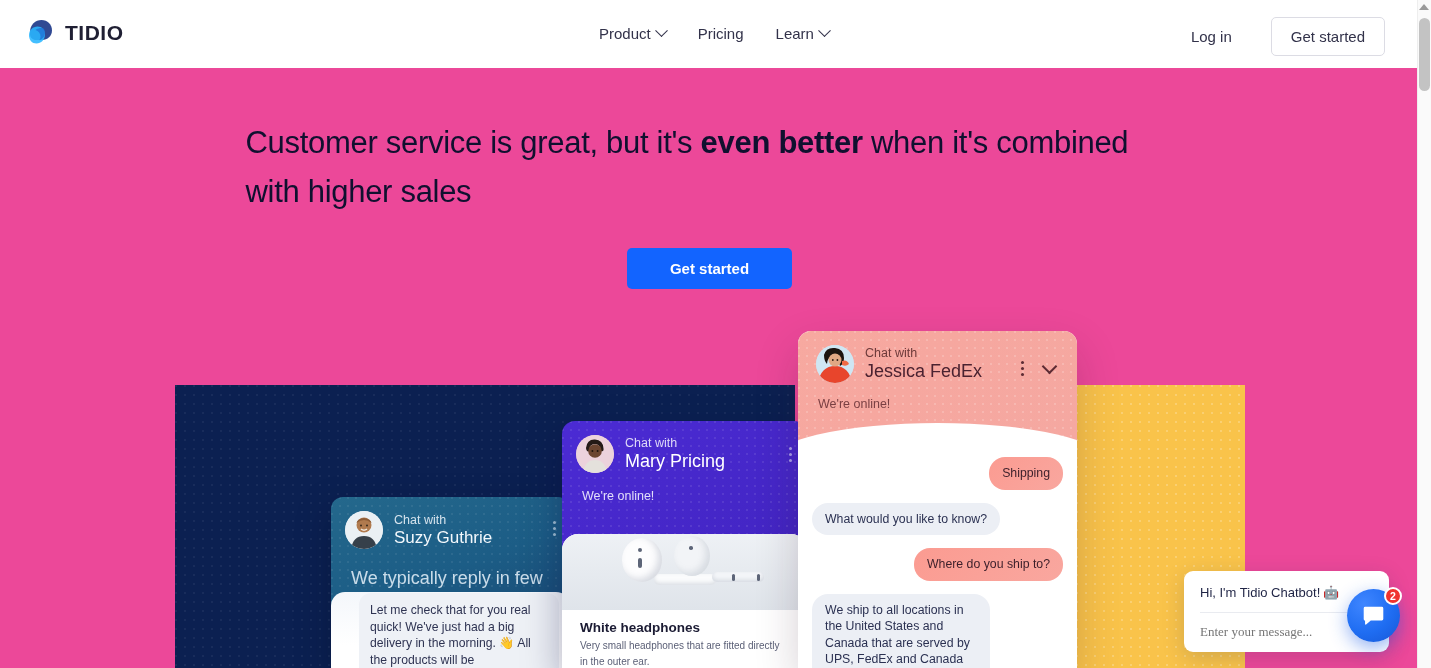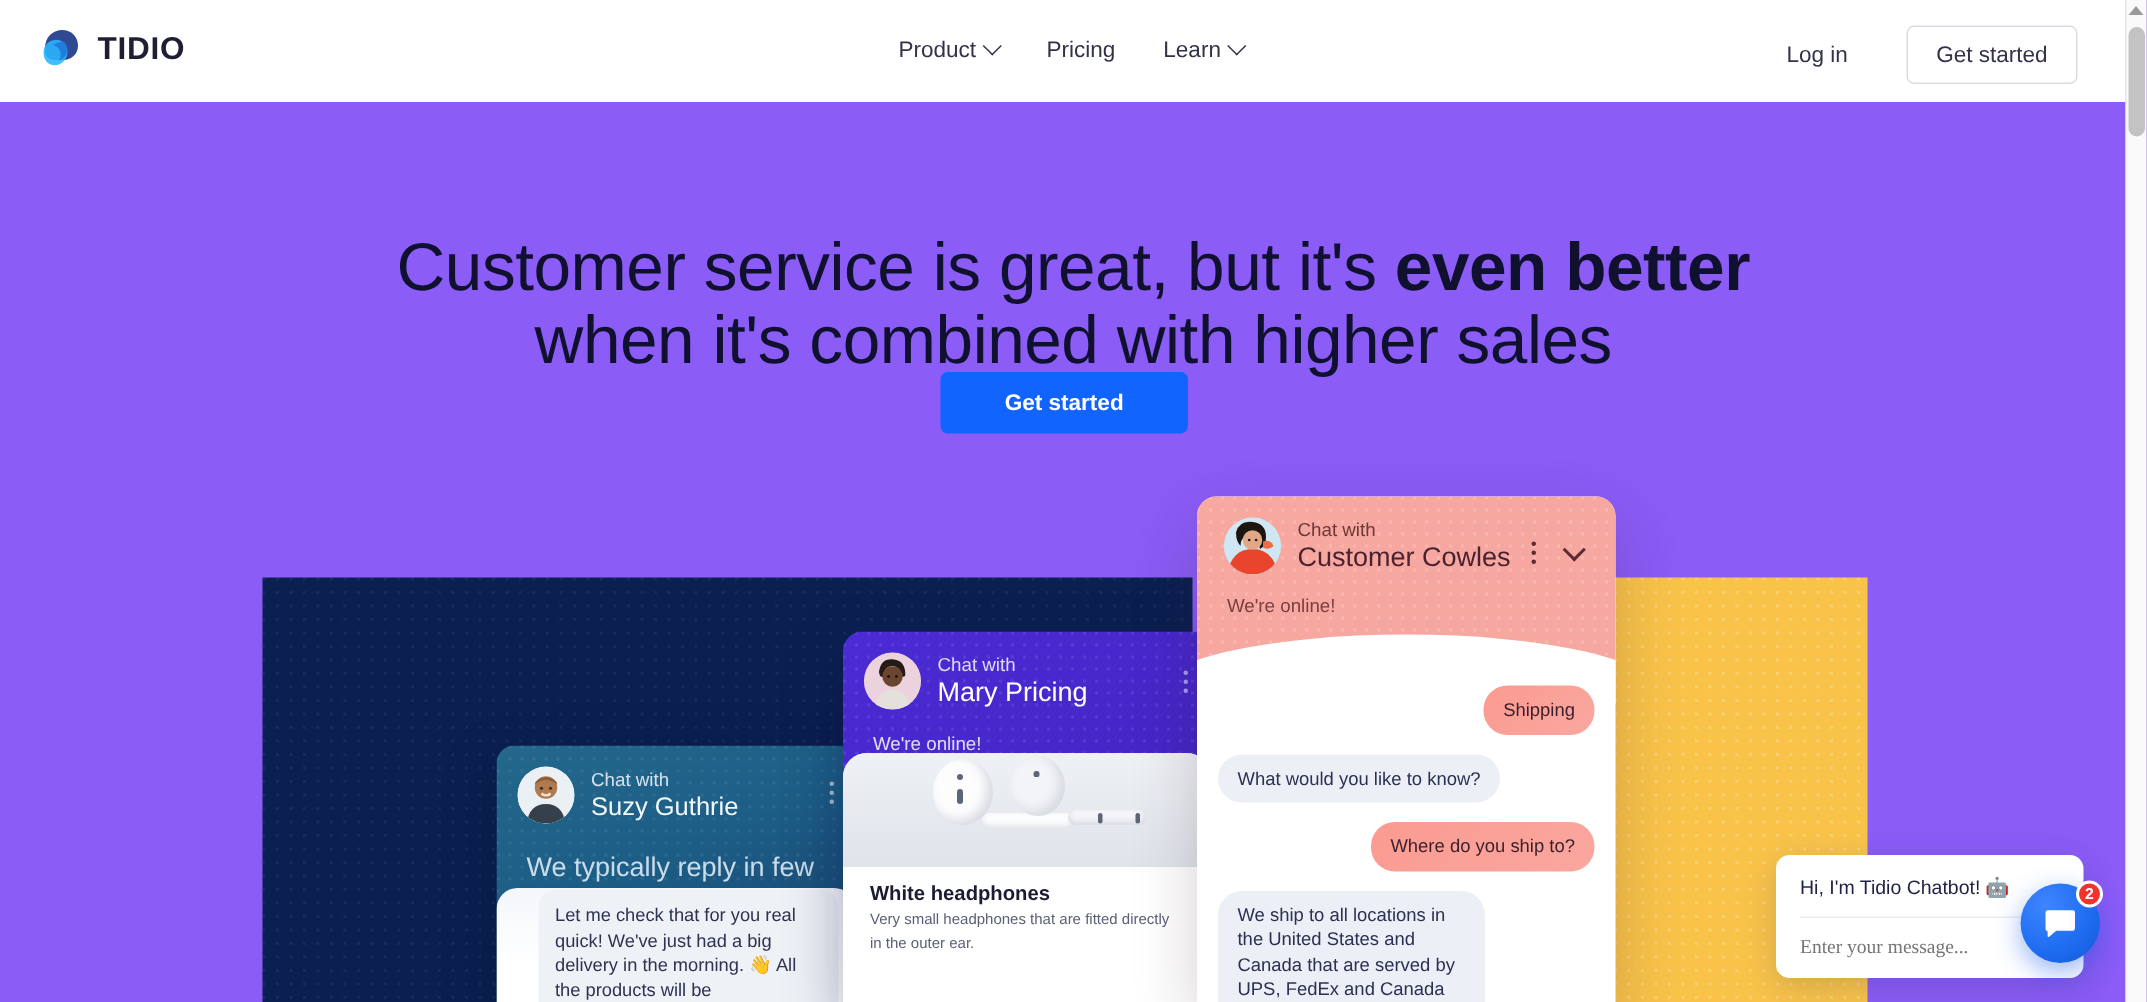--- a/index.html
+++ b/index.html
@@ -9,21 +9,21 @@
     height: 668px;
     overflow: hidden;
     background: #ffffff;
     font-family: "Liberation Sans", sans-serif;
   }
 
   #page {
     position: relative;
     width: 1431px;
     height: 668px;
-    background: #8b5cf6;
+    background: #ec4899;
     overflow: hidden;
   }
 
   
   .site-header {
     position: absolute;
     top: 0; left: 0;
     width: 1417px;
     height: 68px;
     display: flex;
@@ -103,27 +103,25 @@
     white-space: nowrap;
   }
 
   
   .hero-title {
     position: absolute;
     top: 118px;
     left: 50%;
     transform: translateX(-50%);
     width: 940px;
-    text-align: center;
-    font-size: 45px;
+    font-size: 31px;
     line-height: 49px;
     font-weight: 400;
     color: #10102f;
     letter-spacing: -0.3px;
-    margin-top: 35px;
   }
   .hero-title b { font-weight: 700; }
 
   .hero-cta {
     position: absolute;
     top: 248px;
     left: 627px;
     width: 165px;
     height: 41px;
     background: #1264ff;
@@ -229,21 +227,21 @@
     padding: 14px 14px 0 14px;
   }
   .card-mary .chat-sub { color: #ded9f8; font-size: 12.5px; }
   .card-mary .chat-name { color: #ffffff; font-size: 18px; margin-top: 1px; }
   .card-mary .status-line {
     color: #e2ddfa; font-size: 12.5px; padding: 16px 14px 0 20px;
   }
   .card-mary .white-sheet {
     position: absolute;
     left: 0; right: 0; bottom: 0;
-    height: 166px;
+    height: 134px;
     background: #ffffff;
     border-radius: 16px 16px 0 0;
     overflow: hidden;
   }
   .mary-photo {
     height: 76px;
     background: linear-gradient(180deg,#eef1f5 0%, #dfe4ea 100%);
     position: relative;
     overflow: hidden;
   }
@@ -527,21 +525,21 @@
             <path d="M2 38 Q5 21 19 21 Q33 21 36 38 Z" fill="#e8452c"></path>
             <path d="M8 10 Q10 2 19 3 Q28 4 28 13 Q28 19 24 21 Q22 12 16 12 Q11 13 11 19 Q8 16 8 10 Z" fill="#1b1410"></path>
             <circle cx="19" cy="15" r="6.5" fill="#e0a884"></circle>
             <path d="M26 16 Q31 14 33 19 Q30 22 26 20 Z" fill="#f06a45"></path>
             <circle cx="16.8" cy="15" r="0.9" fill="#2a1a12"></circle>
             <circle cx="21.4" cy="15" r="0.9" fill="#2a1a12"></circle>
           </svg>
         </div>
         <div>
           <div class="chat-sub">Chat with</div>
-          <div class="chat-name">Customer Cowles</div>
+          <div class="chat-name">Jessica FedEx</div>
         </div>
       </div>
       <div class="head-icons">
         <span class="dots-v">
             <i></i>
             <i></i>
             <i></i>
           </span>
         <span class="chev-down"></span>
       </div>

